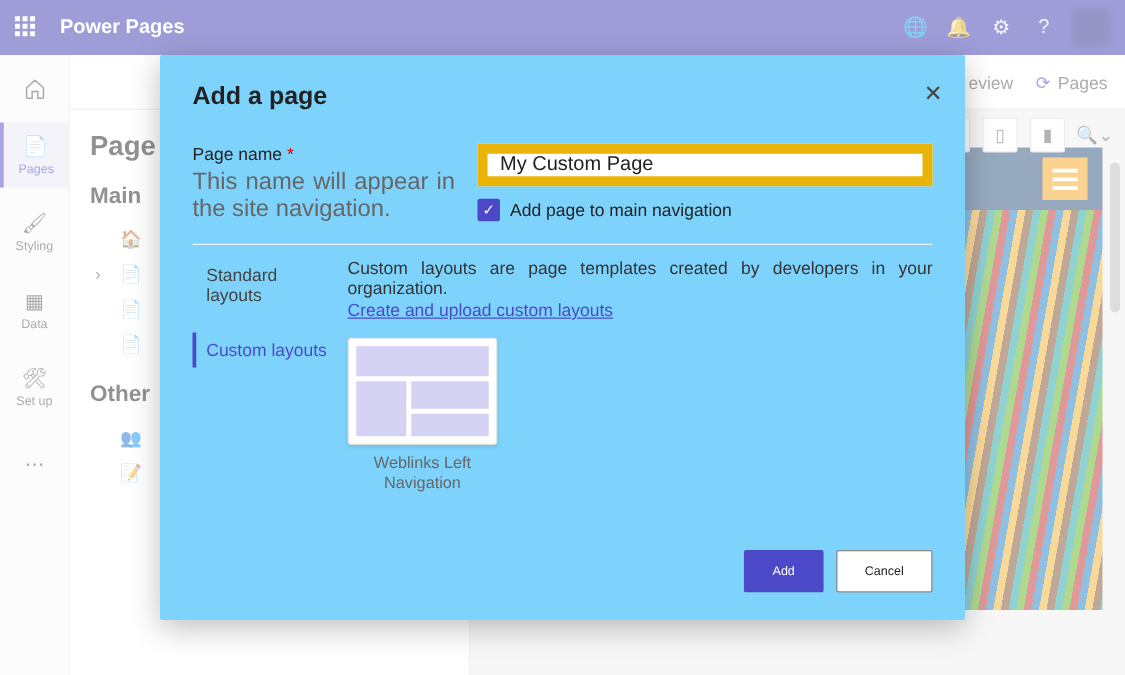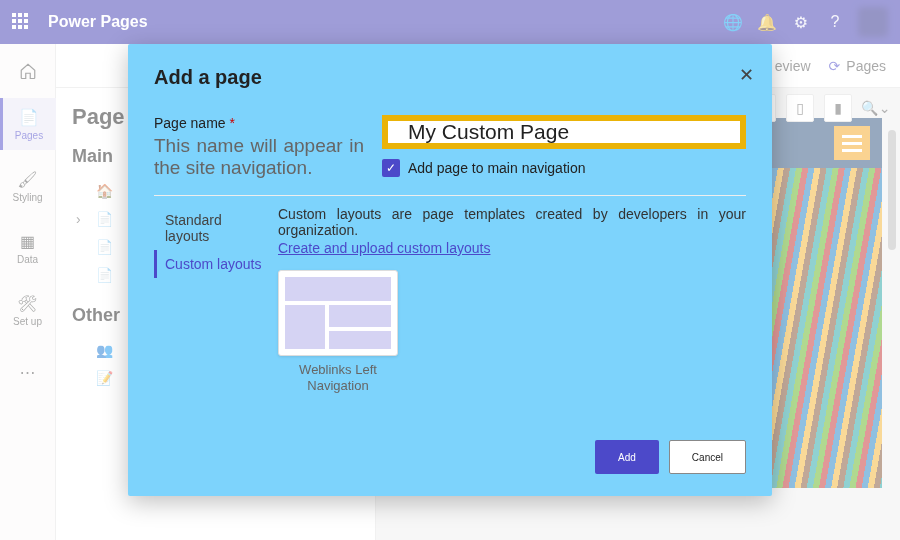--- a/index.html
+++ b/index.html
@@ -50,28 +50,28 @@
   
   .dialog { position: absolute; top: 44px; left: 128px; width: 644px; height: 452px; background: #7dd3fc; box-shadow: 0 6px 24px rgba(0,0,0,.25); border-radius: 2px; padding: 22px 26px; display: flex; flex-direction: column; }
   .dialog h1 { font-size: 20px; font-weight: 600; color: #222; }
   .dialog .close { position: absolute; right: 18px; top: 20px; font-size: 18px; color: #444; cursor: pointer; background:none; border:none; }
 
   .formrow { display: flex; margin-top: 26px; gap: 18px; }
   .formlabel { width: 210px; font-size: 14px; color: #222; }
   .formlabel .req { color: #c00; }
   .formlabel .hint { font-size: 19px; color: #666; margin-top: 4px; text-align: justify; }
   .formfield { flex: 1; }
-  .formfield input[type=text] { width: 100%; height: 34px; border: 6px solid #eab308; padding: 0 20px; font-size: 21px; color: #222; outline: none; }
+  .formfield input[type=text] { width: 100%; height: 34px; border: 8px solid #eab308; padding: 0 10px; font-size: 16px; color: #222; outline: none; }
   .chkrow { margin-top: 10px; display: flex; align-items: center; gap: 8px; font-size: 14px; color: #222; }
   .chkbox { width: 18px; height: 18px; background: #4c49c9; border-radius: 2px; display: flex; align-items: center; justify-content: center; color: #fff; font-size: 12px; cursor: pointer; }
 
   .divider { border-top: 1px solid #eee; margin: 16px 0 10px; }
 
   .layoutrow { display: flex; gap: 8px; flex: 1; }
-  .layouttabs { width: 116px; display: flex; flex-direction: column; gap: 0; }
+  .layouttabs { width: 116px; display: flex; flex-direction: column; gap: 16px; }
   .layouttabs .tab { padding: 6px 8px; font-size: 14px; color: #444; cursor: pointer; border-left: 3px solid transparent; }
   .layouttabs .tab.active { color: #4c49c9; border-left-color: #4c49c9; }
   .layoutbody { flex: 1; font-size: 14px; color: #333; text-align: justify; }
   .layoutbody .desc { margin-bottom: 2px; }
   .layoutbody a { color: #4c49c9; text-decoration: underline; cursor: pointer; }
 
   .tilegrid { margin-top: 14px; }
   .tile { width: 120px; cursor: pointer; }
   .tile .thumb { width: 120px; height: 86px; border: 1px solid #ddd; border-radius: 3px; box-shadow: 0 1px 3px rgba(0,0,0,.1); padding: 6px; display: grid; grid-template-columns: 40px 1fr; grid-template-rows: 24px 1fr 18px; gap: 4px; background:#fff;}
   .tile .thumb div { background: #d5d3f3; }

